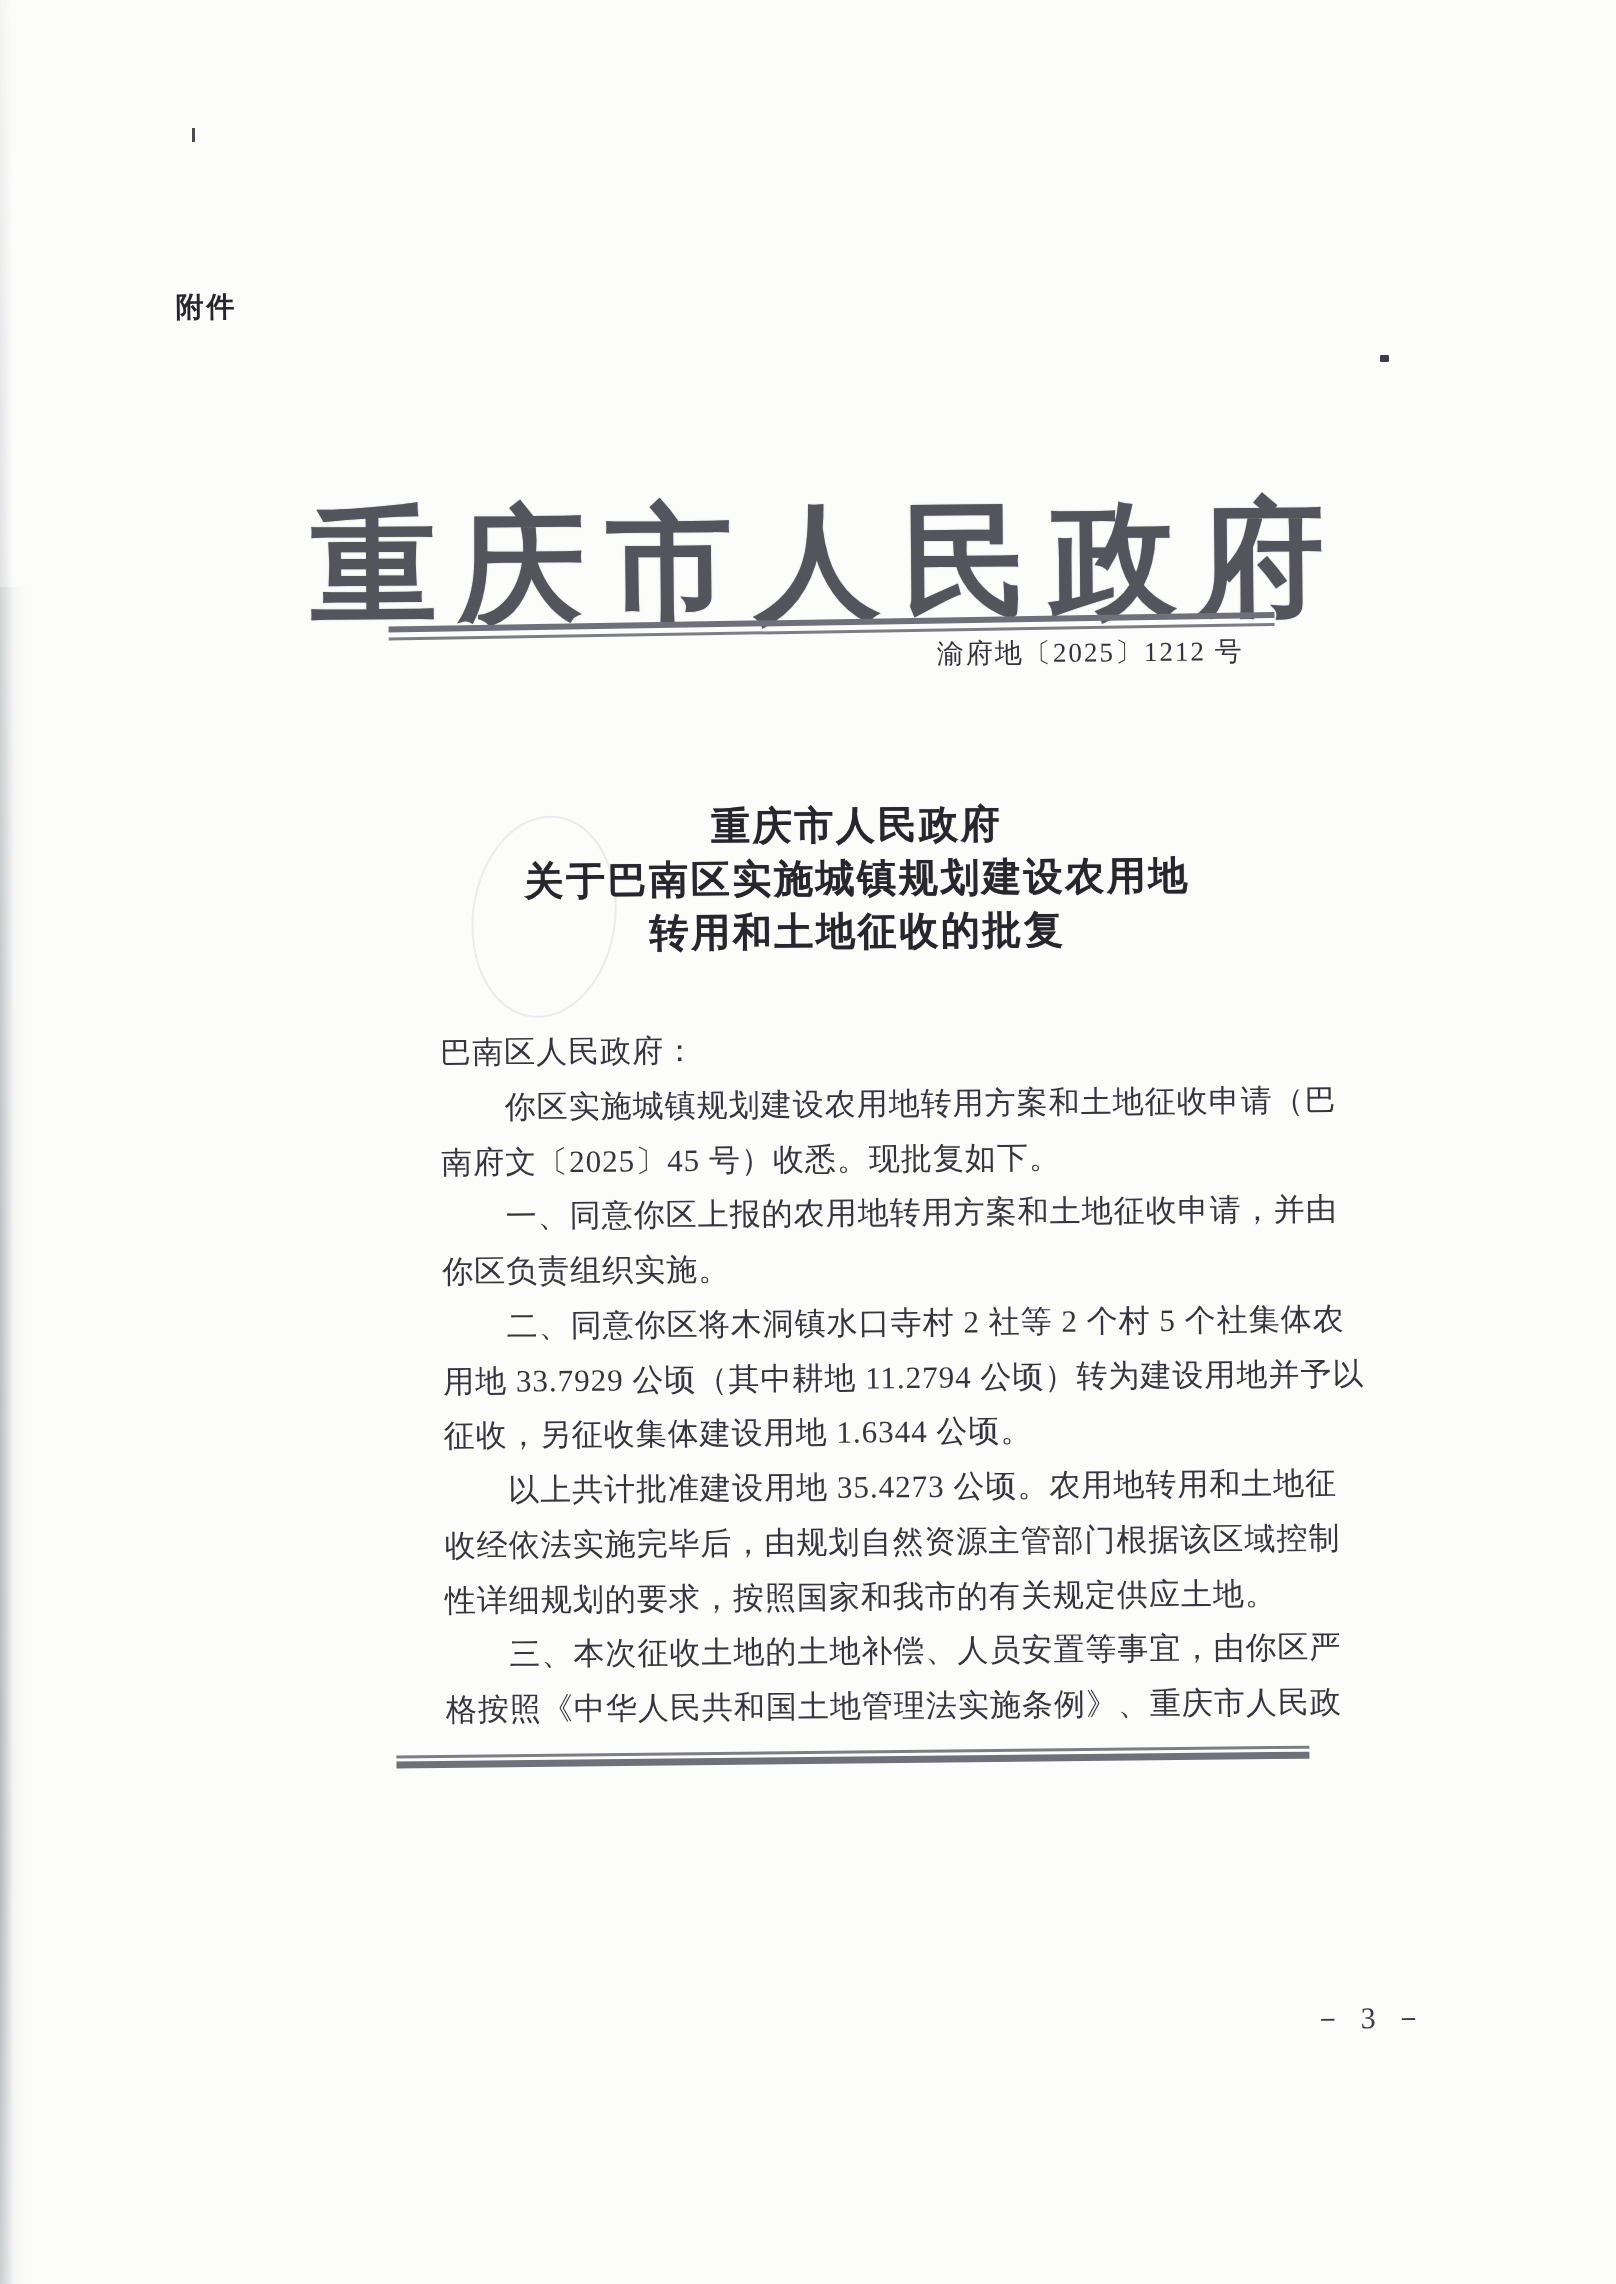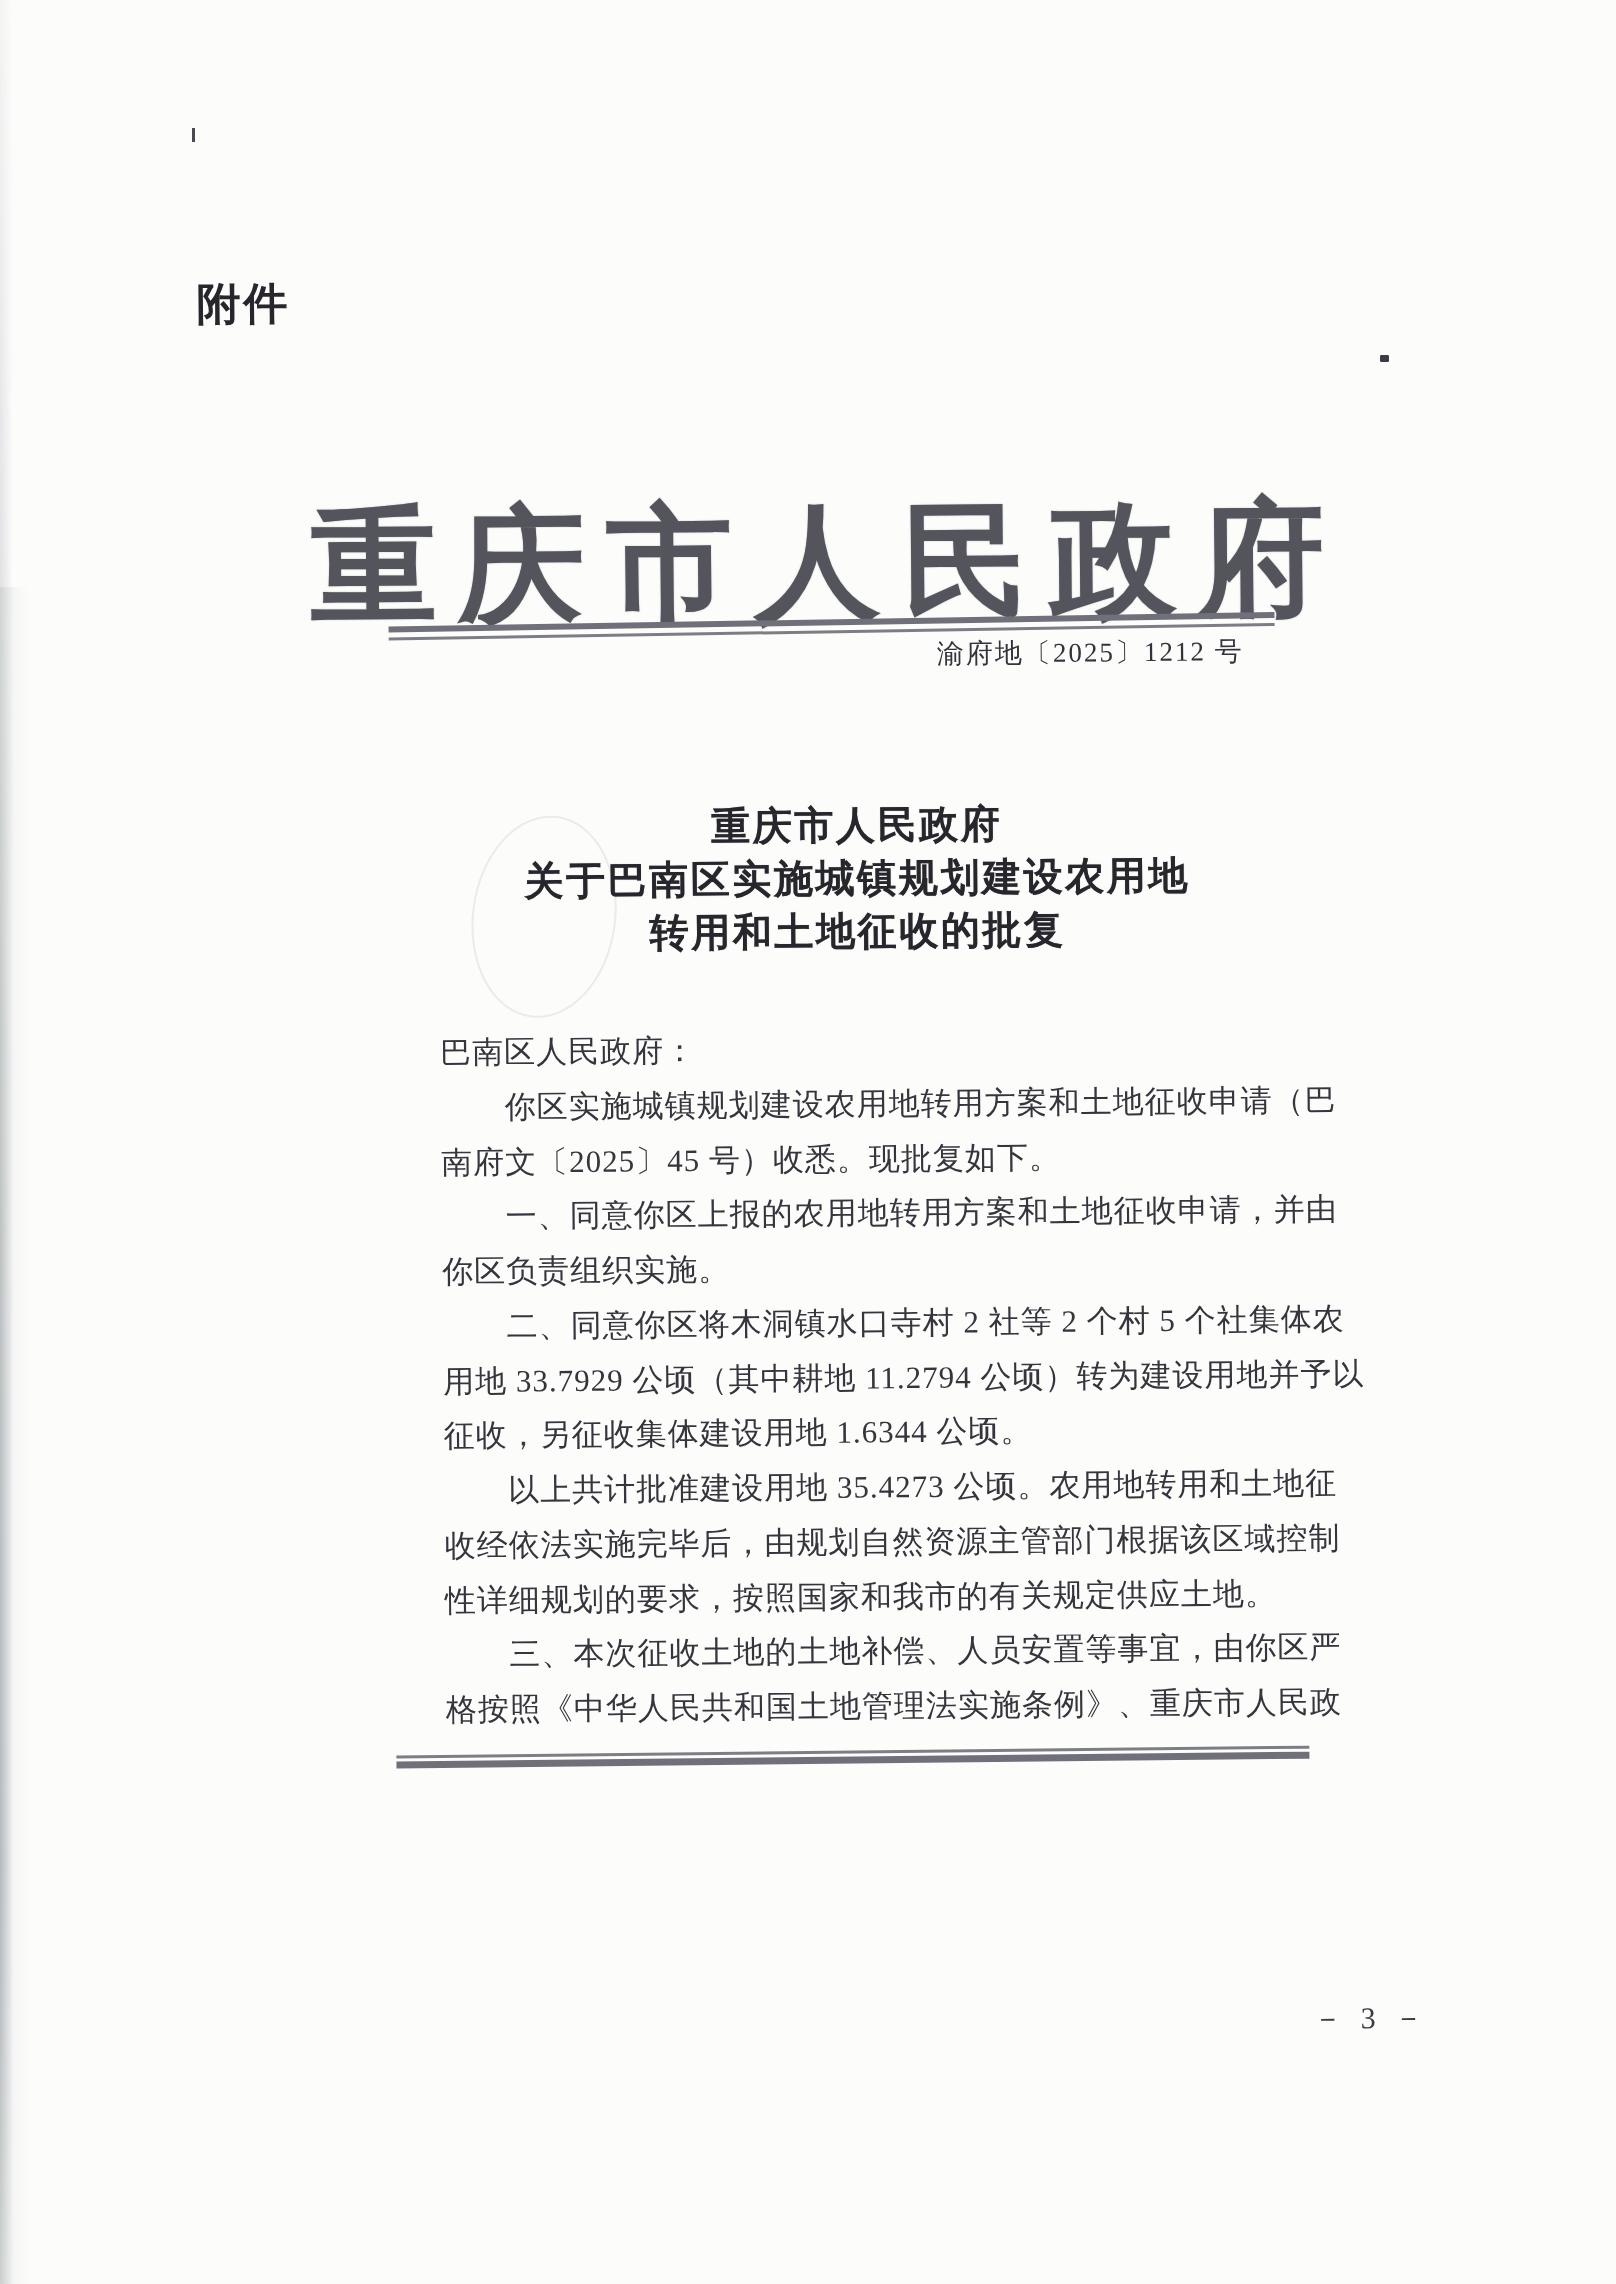--- a/index.html
+++ b/index.html
@@ -30,24 +30,24 @@
     position:absolute;left:0;top:587px;width:29px;height:1697px;z-index:4;
     background:linear-gradient(to right,rgba(185,190,193,0.30),rgba(205,209,211,0.12) 55%,transparent 100%);
   }
   
   .scan-rotate{
     position:absolute;inset:0;
     transform:rotate(-0.5deg);
     transform-origin:0% 55%;
   }
   .attachment{
-    position:absolute;left:205px;top:286px;
-    font-family:Liberation Mono, monospace;
+    position:absolute;left:184px;top:286px;
+    font-family:Liberation Serif, serif;
     font-weight:700;
-    font-size:44px;line-height:46px;letter-spacing:2.6px;
+    font-size:28px;line-height:46px;letter-spacing:2.6px;
     color:#26262c;
   }
   .masthead{
     position:absolute;left:0;top:502px;width:1721px;
     text-align:center;
     transform:translateX(-26px);
   }
   .masthead .org{
     font-size:126px;line-height:138px;
     font-weight:700;

